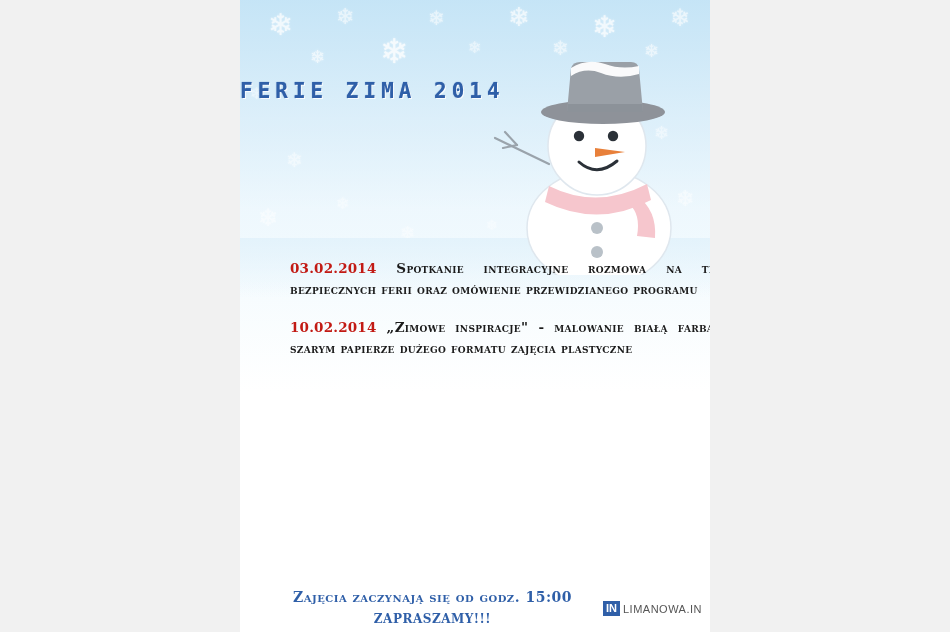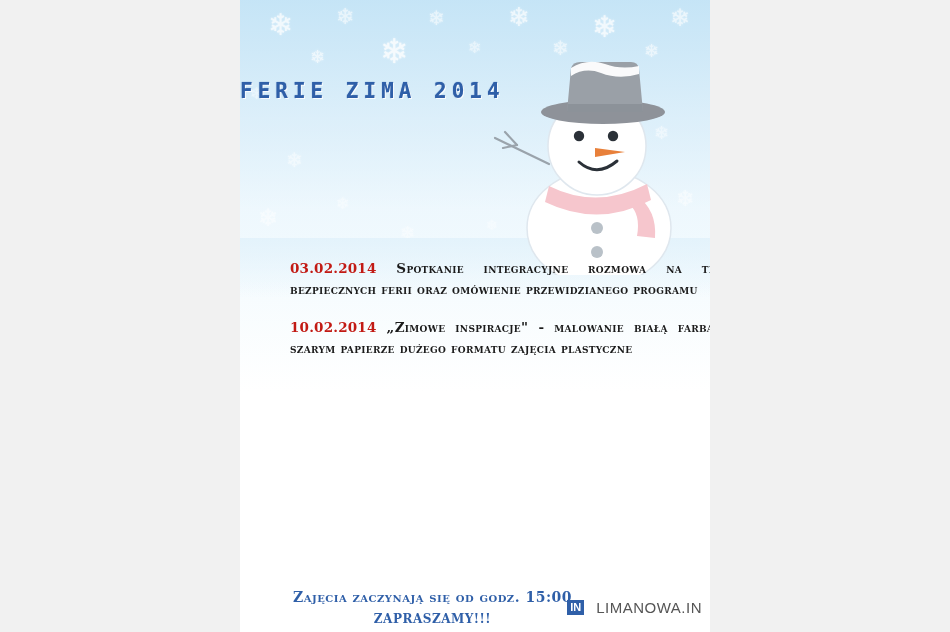--- a/index.html
+++ b/index.html
@@ -127,35 +127,35 @@
   #footer-line-2 {
     font-size: 12px;
   }
   
   #watermark {
     position: absolute;
     right: 8px;
     bottom: 16px;
     display: flex;
     align-items: center;
-    gap: 12px;
+    gap: 3px;
     padding-left: 36px;
   }
   #watermark-mark {
     background: #2f5fa8;
     color: #ffffff;
     font-family: "Liberation Sans", sans-serif;
     font-weight: bold;
     font-size: 11px;
     padding: 2px 3px;
     line-height: 11px;
   }
   #watermark-text {
     font-family: "Liberation Sans", sans-serif;
-    font-size: 15px;
+    font-size: 11px;
     color: #555555;
     letter-spacing: 0.5px;
   }
   
   #ground {
     position: absolute;
     left: 0;
     top: 238px;
     width: 470px;
     height: 60px;

